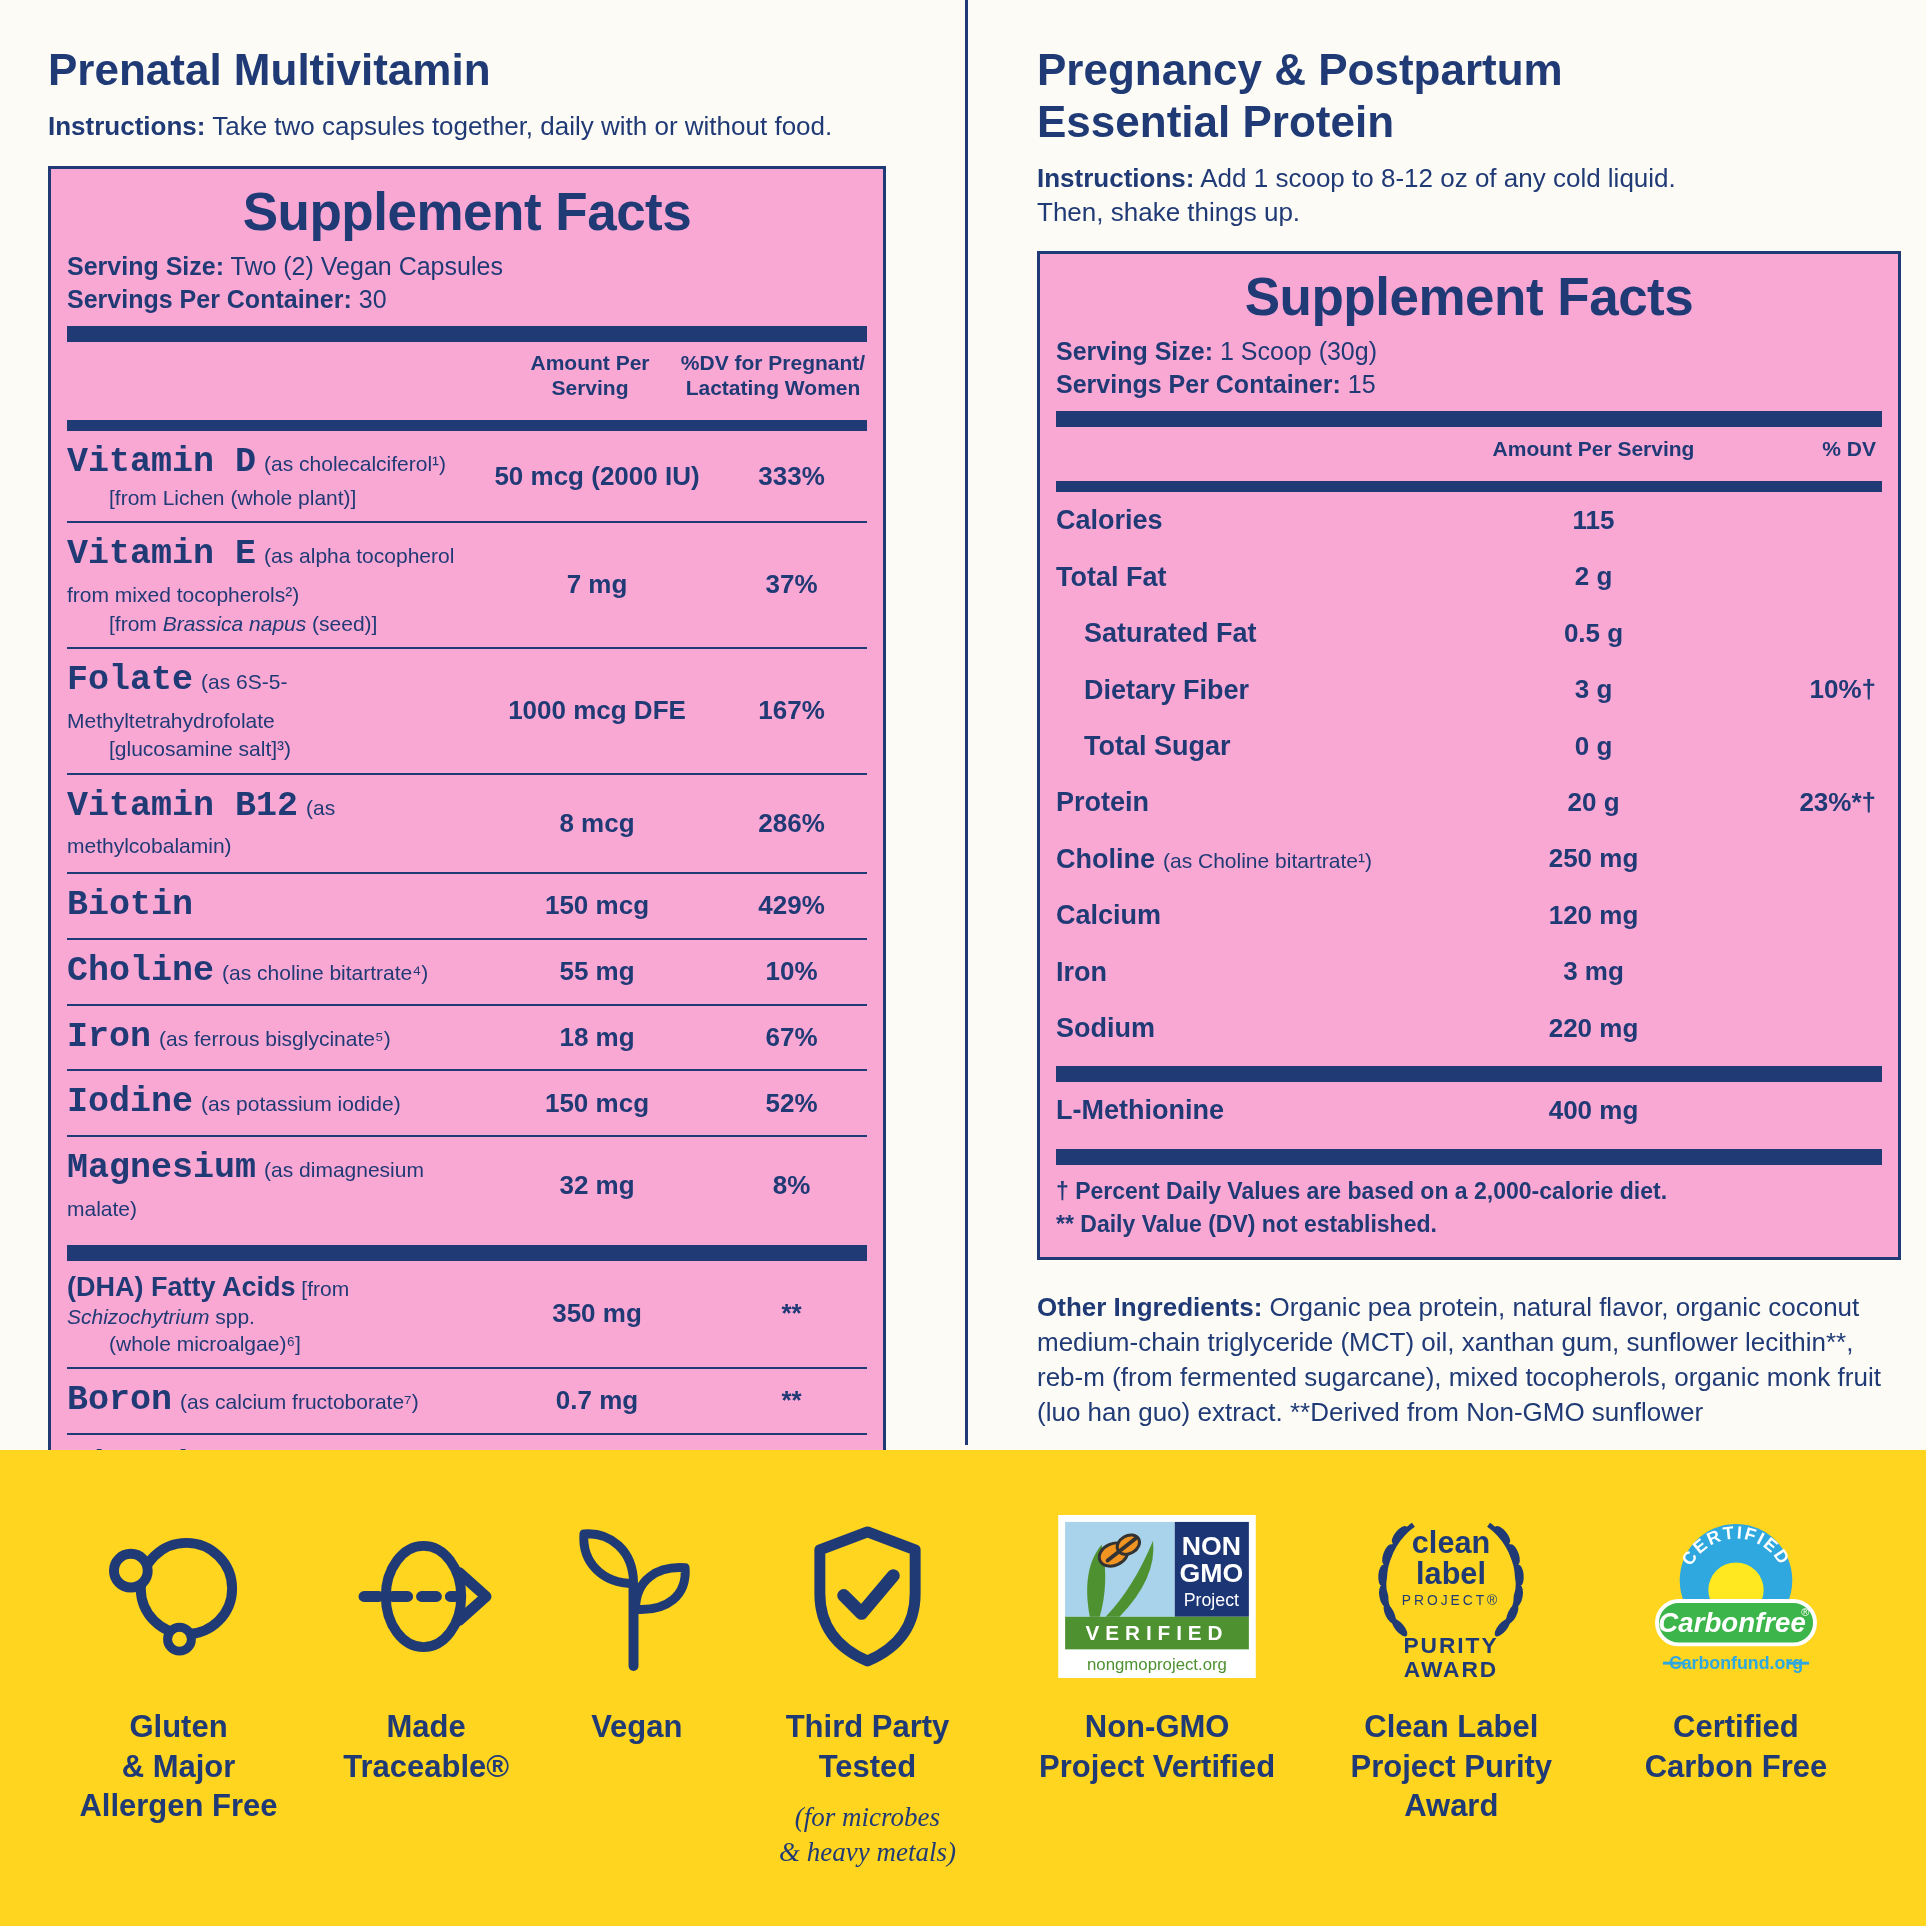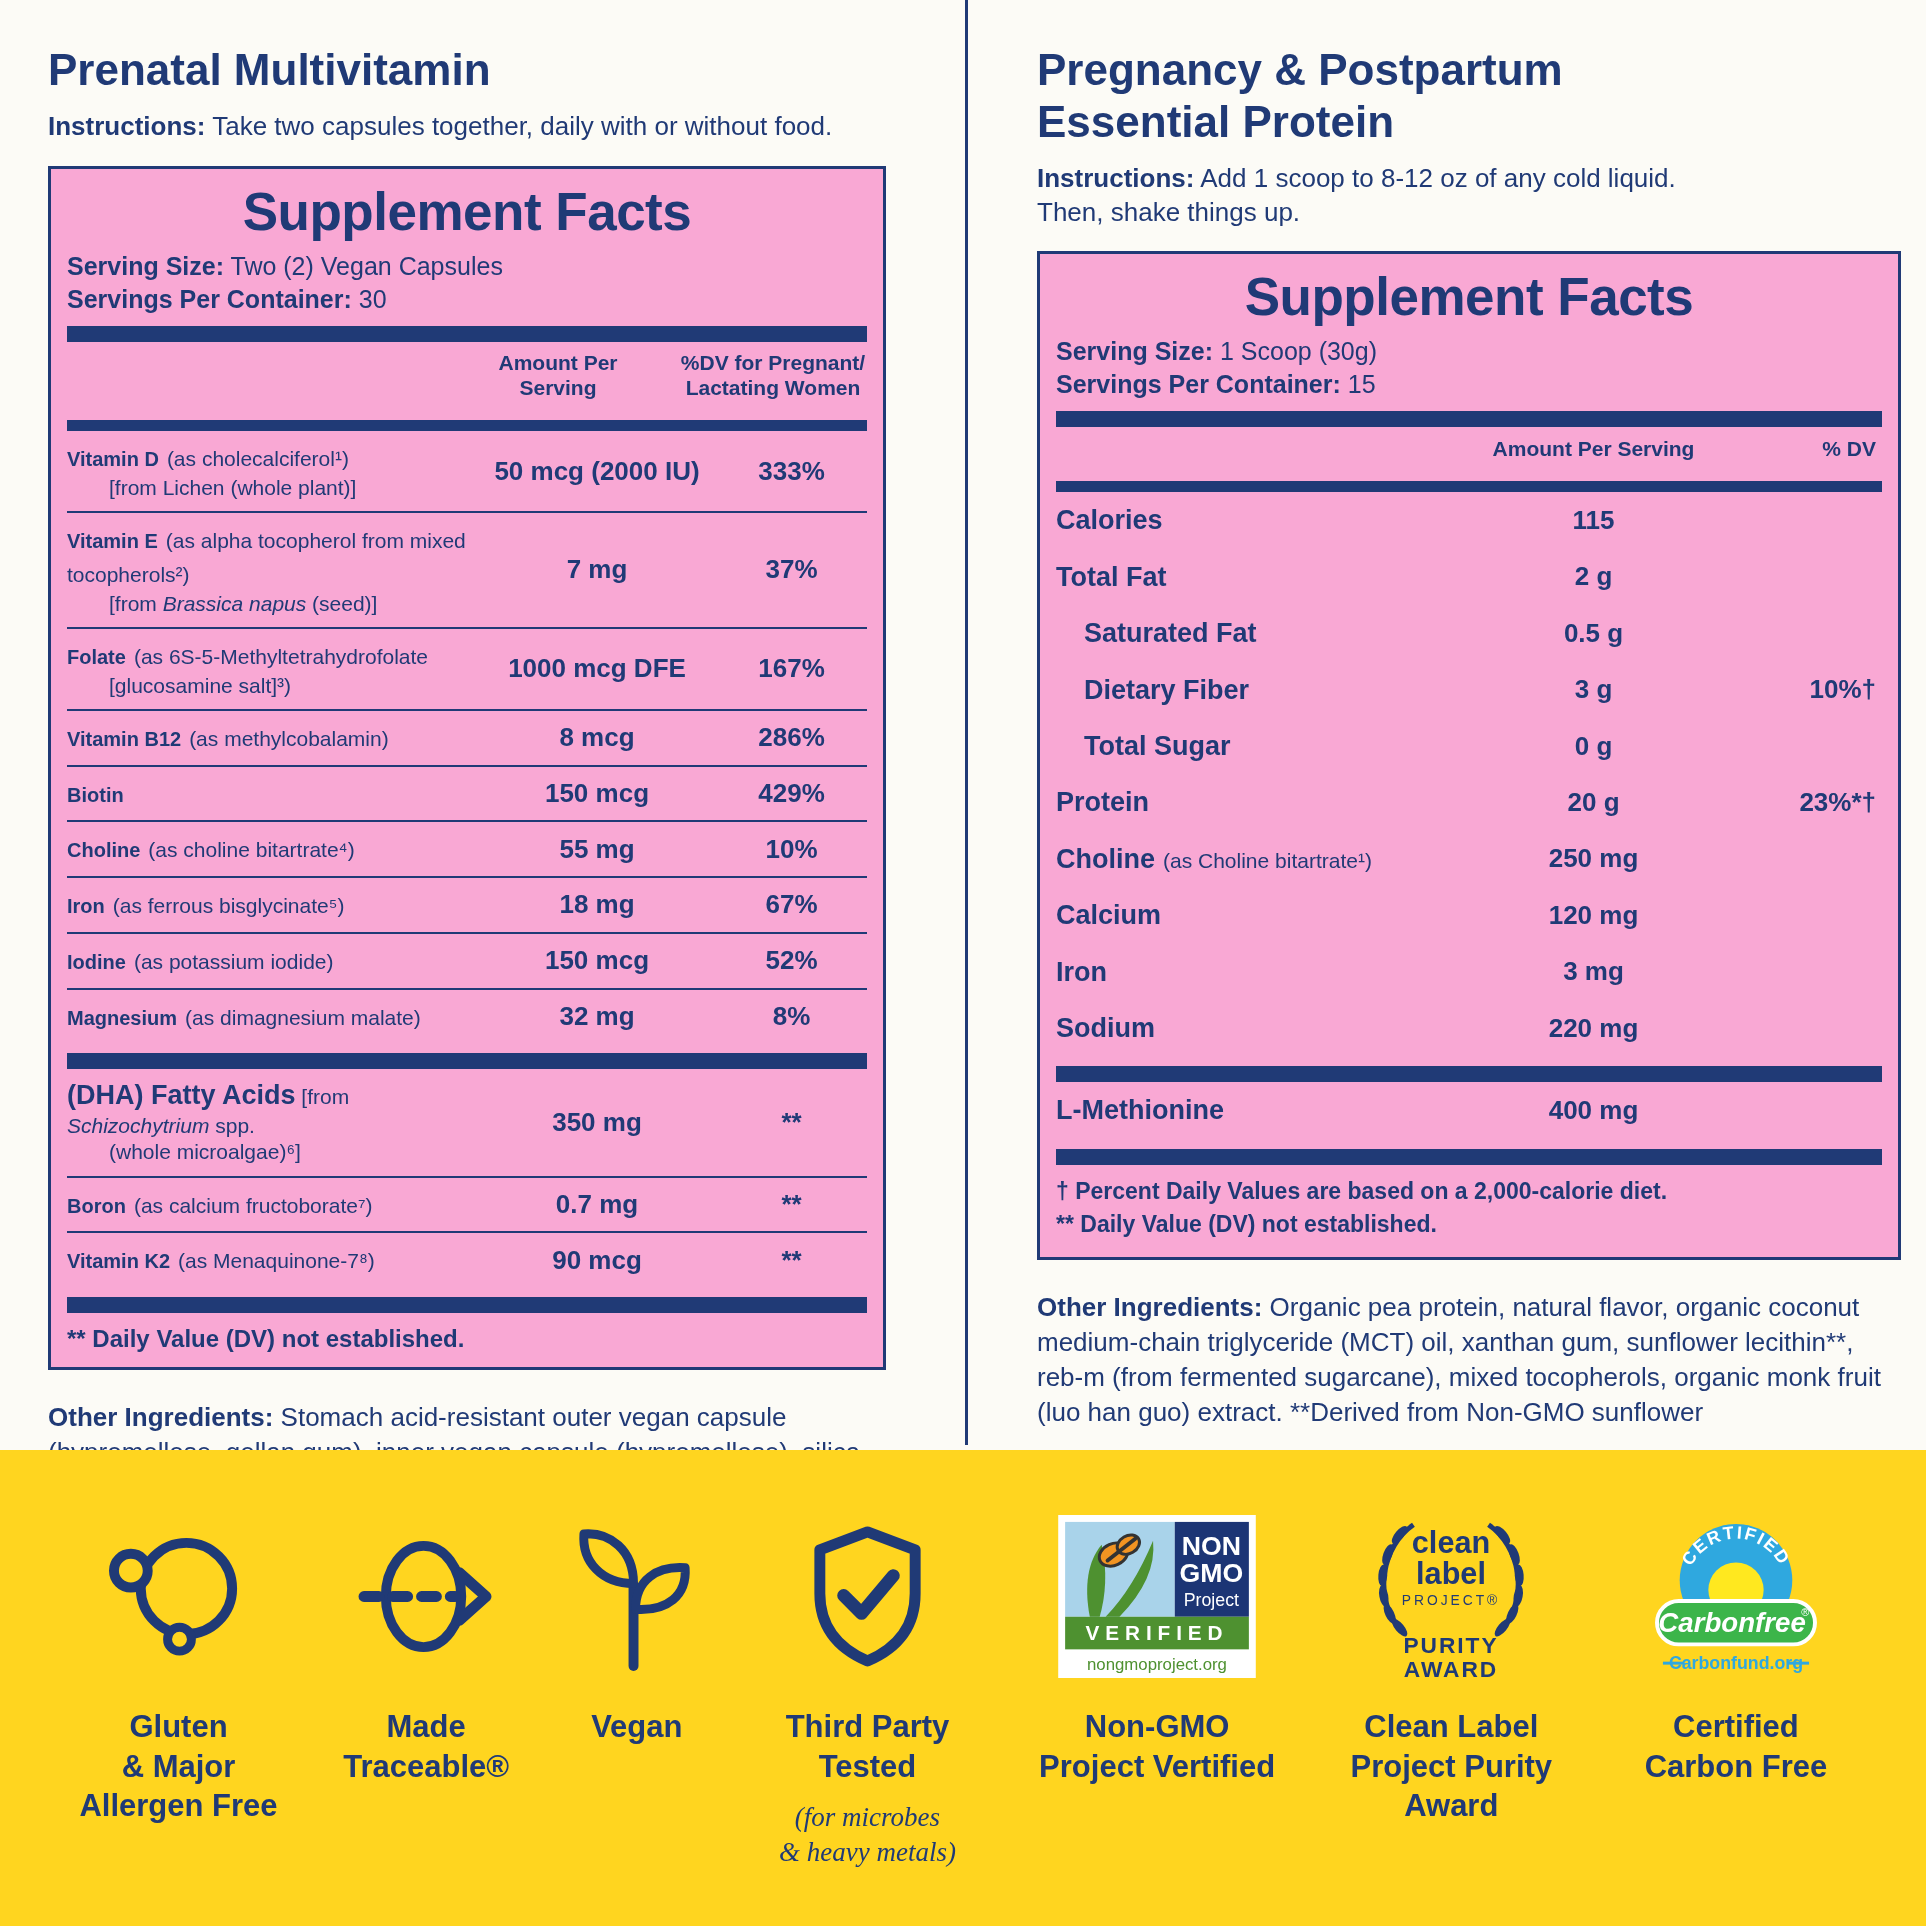--- a/index.html
+++ b/index.html
@@ -20,31 +20,31 @@
   h1{margin:44px 0 0 0;font-size:44px;line-height:1.18;font-weight:bold;}
   .instr{margin:14px 0 0 0;font-size:26px;line-height:1.3;}
 
   .facts{margin-top:22px;border:3px solid #203a76;padding:8px 16px 14px 16px;background:#f9a8d4;}
   .facts h2{margin:4px 0 8px 0;font-size:53px;text-align:center;font-weight:bold;letter-spacing:-0.5px;}
   .serv{margin:0;font-size:25px;line-height:1.32;}
 
   .bar{height:16px;background:#203a76;margin:10px 0 0 0;}
   .bar.thin{height:11px;}
 
-  .colhead{display:flex;align-items:flex-end;padding:8px 0 10px 0;font-size:21px;font-weight:bold;line-height:1.2;text-align:center;gap:32px;}
+  .colhead{display:flex;align-items:flex-end;padding:8px 0 10px 0;font-size:21px;font-weight:bold;line-height:1.2;text-align:center;}
   .colhead .sp{flex:1;}
   .lcol-amt{width:238px;}
   .lcol-dv{width:151px;margin-left:-30px;padding-right:0;width:188px;}
 
   .lrow{display:flex;align-items:center;padding:10px 0;}
   .group .lrow{border-bottom:2px solid #203a76;}
   .group .lrow:last-child{border-bottom:none;}
   .lname{flex:1;line-height:1.25;}
   .nl1{font-size:27px;}
-  .nl1 .b{font-size:20px;}
+  .nl1 .b{font-size:35px;font-family:Liberation Mono, monospace;}
   .nl2,.nl3{padding-left:42px;font-size:21px;line-height:1.25;}
   .nl2.hasbold{padding-left:0;}
   .nl2 .b{font-size:27px;}
   .lamt{width:238px;text-align:center;font-size:26px;font-weight:bold;}
   .ldv{width:151px;text-align:center;font-size:26px;font-weight:bold;}
   .dvnote{margin:12px 0 0 0;font-size:24px;font-weight:bold;}
 
   .other{margin:30px 0 0 0;font-size:26px;line-height:1.34;}
   .tms{margin:48px 0 0 0;font-size:25px;line-height:1.5;}
   .vita{margin:44px 0 0 0;font-size:26px;line-height:1.4;}

